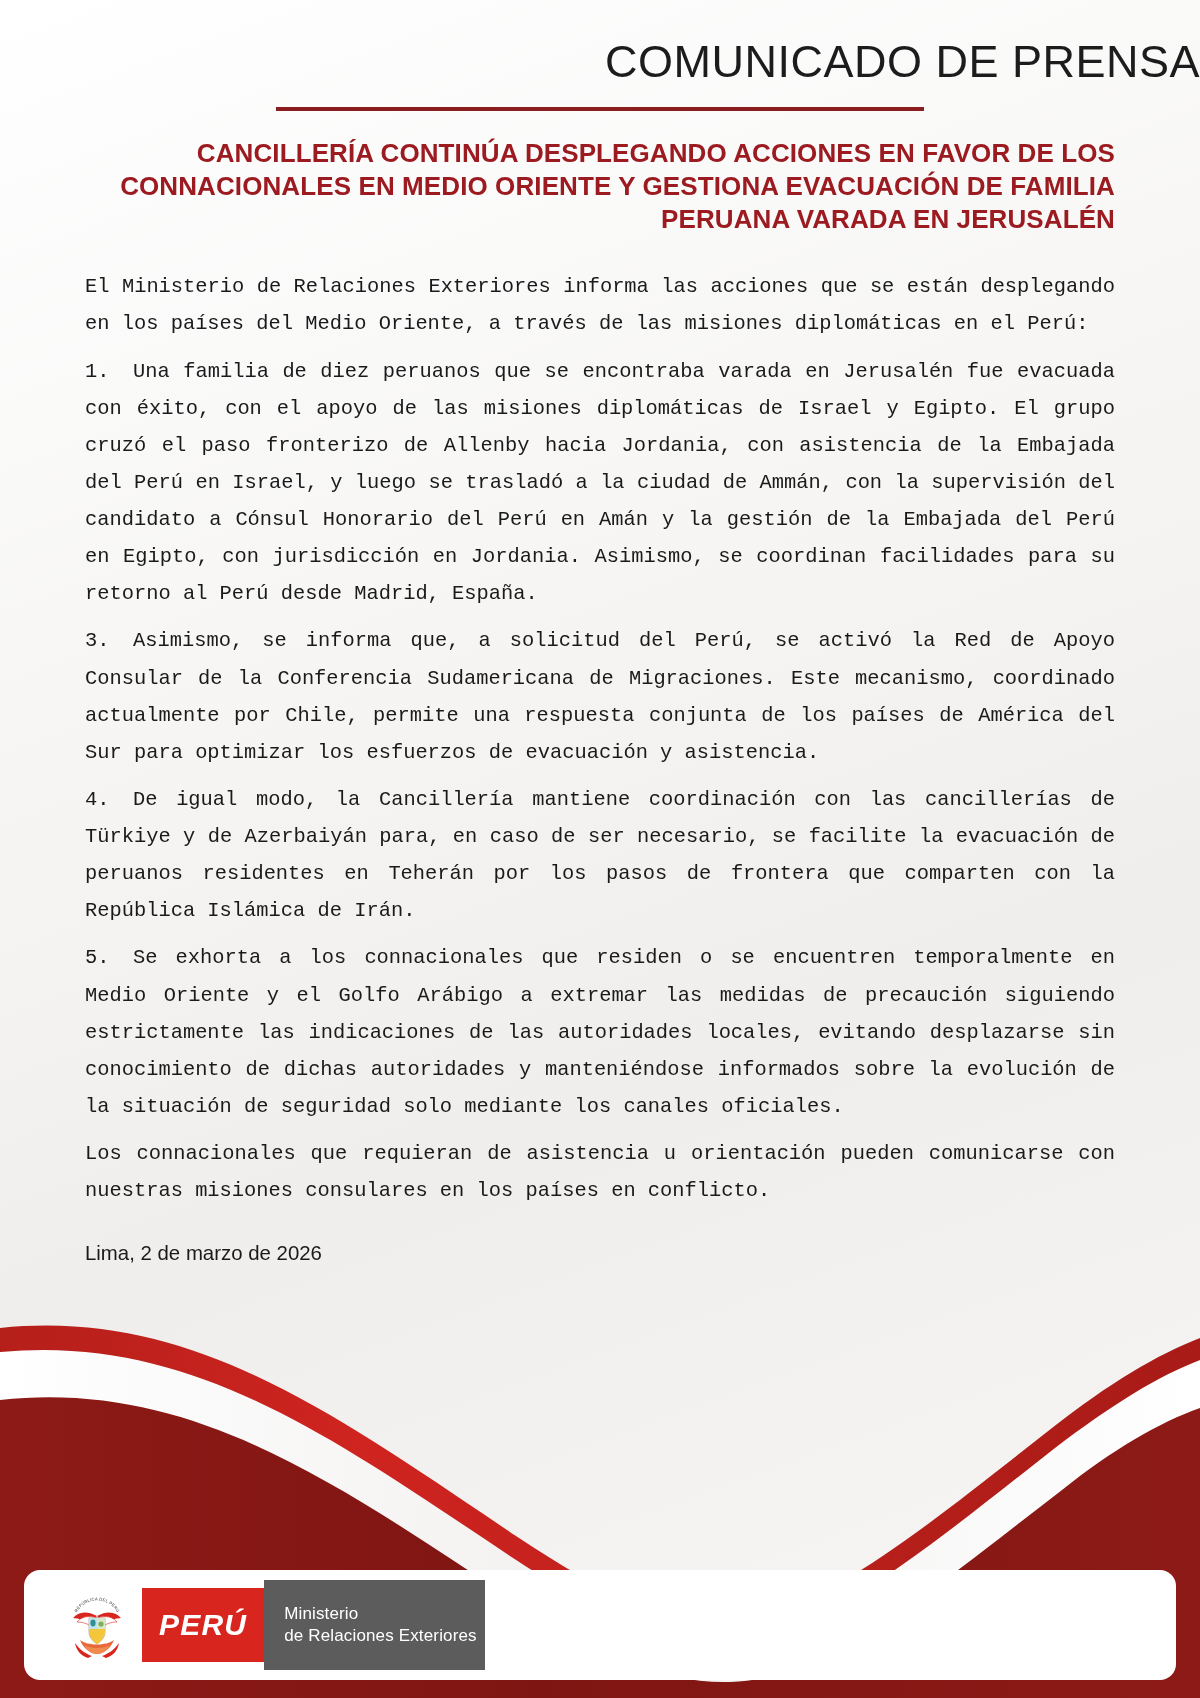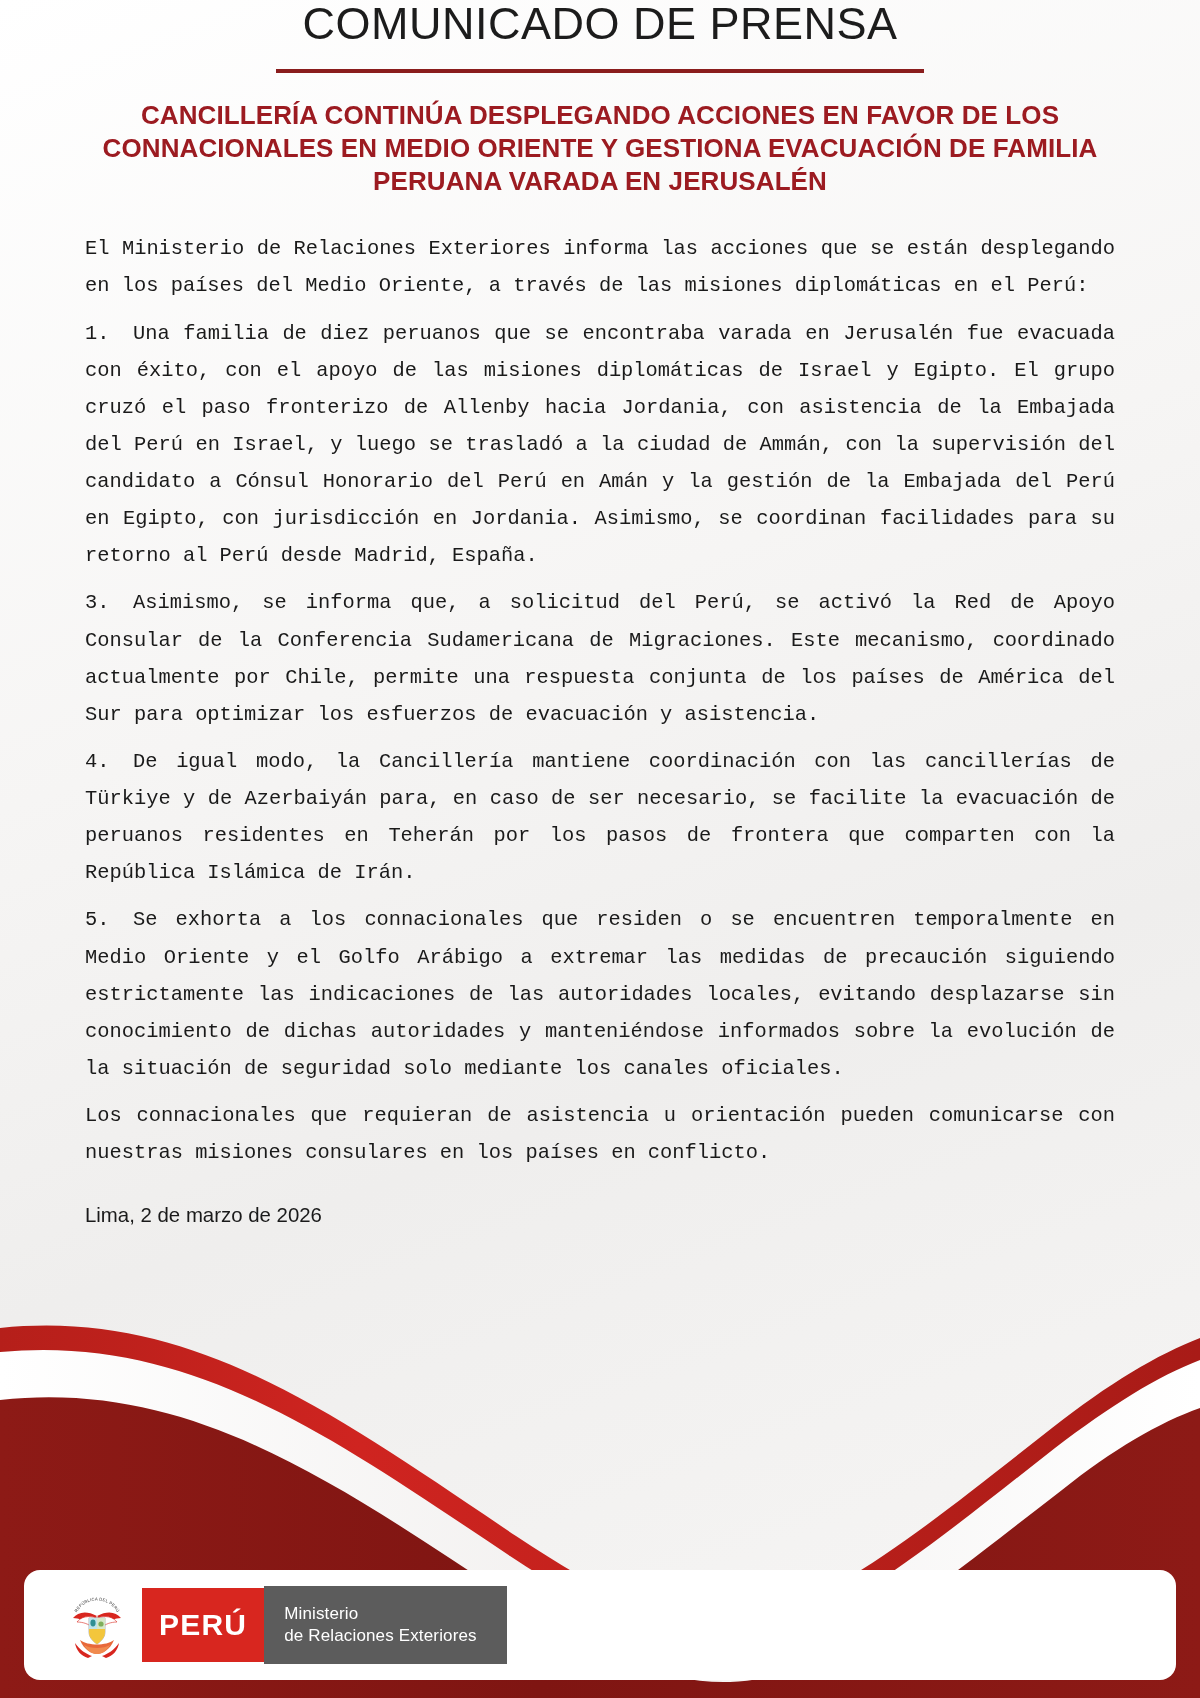--- a/index.html
+++ b/index.html
@@ -15,21 +15,22 @@
   .page {
     position: relative;
     width: 1200px;
     height: 1698px;
     overflow: hidden;
     background: linear-gradient(160deg, #ffffff 0%, #f6f5f4 38%, #efeeed 62%, #f7f6f5 100%);
   }
 
   
   .header {
-    text-align: center;
+    padding-top: 38px;
+    text-align: right;
   }
 
   .doc-title {
     font-family: "Liberation Sans", sans-serif;
     font-size: 45px;
     font-weight: 400;
     letter-spacing: 0.5px;
     color: #1c1c1c;
     line-height: 1.05;
   }
@@ -124,34 +125,35 @@
     background: #d8261f;
     color: #ffffff;
     font-family: "Liberation Sans", sans-serif;
     font-size: 30px;
     font-weight: 700;
     letter-spacing: 1.2px;
     height: 74px;
     display: flex;
     align-items: center;
     padding: 0 17px;
+    font-style: italic;
   }
 
   .ministry-block {
     background: #5c5c5c;
     color: #ffffff;
     font-family: "Liberation Sans", sans-serif;
     font-size: 17px;
     font-weight: 400;
     line-height: 1.32;
-    height: 78px;
+    height: 90px;
     display: flex;
     flex-direction: column;
     justify-content: center;
-    padding: 0 30px 0 20px;
+    padding: 0 8px 0 20px;
     letter-spacing: 0.15px;
   }
 </style>
 </head>
 <body>
 
 <div class="page">
 
   <div class="header">
     <h1 class="doc-title">COMUNICADO DE PRENSA</h1>

